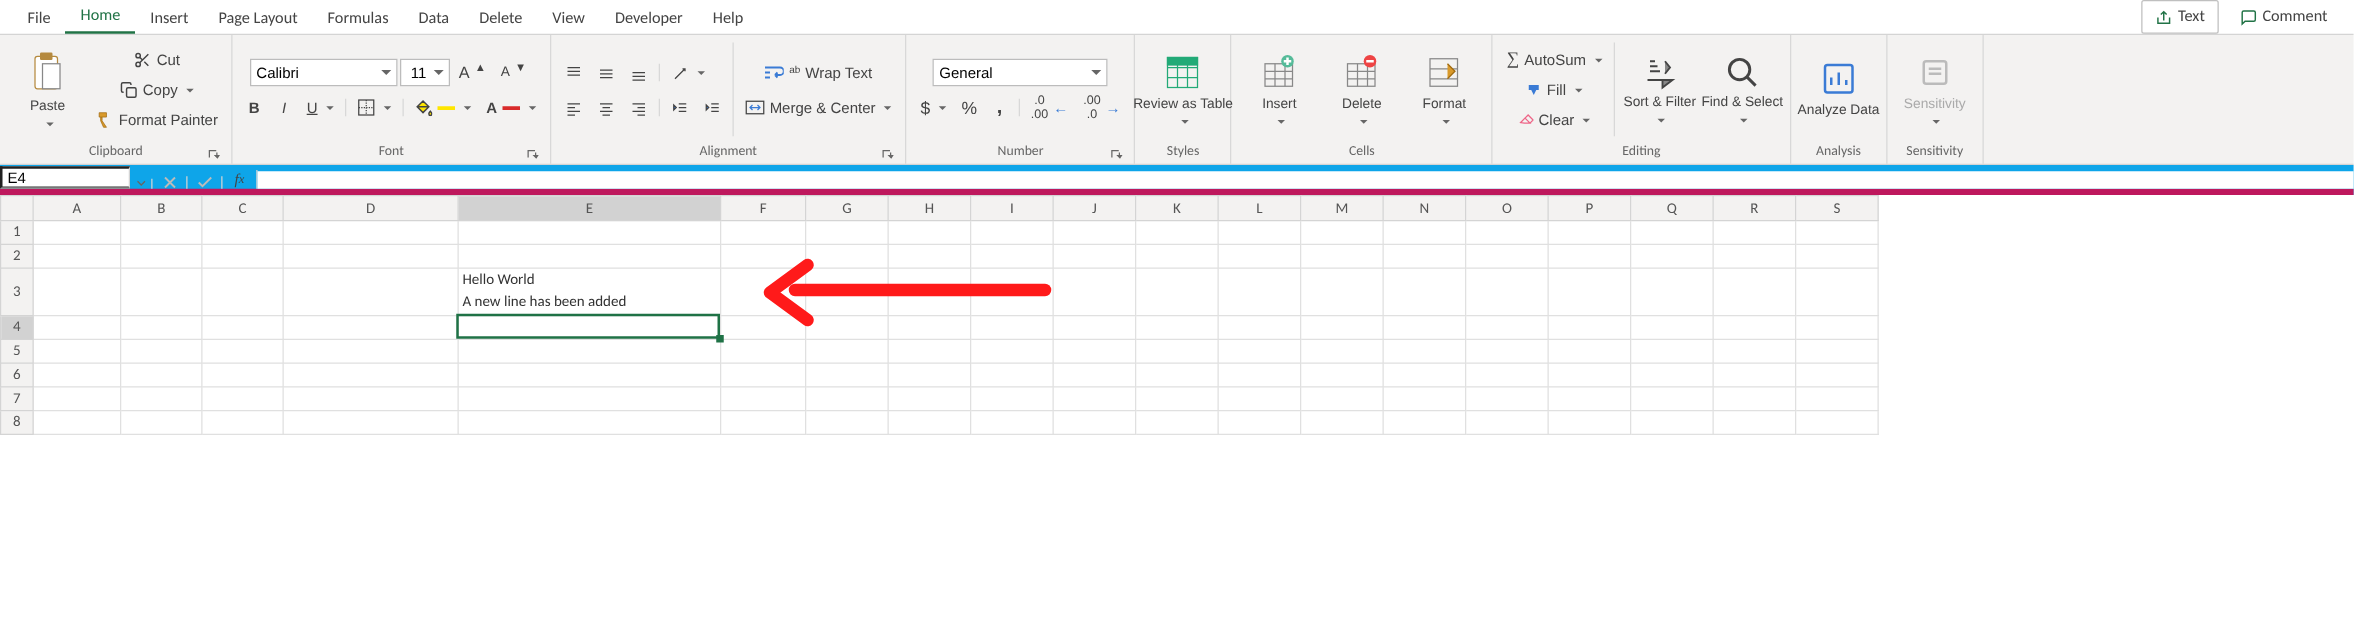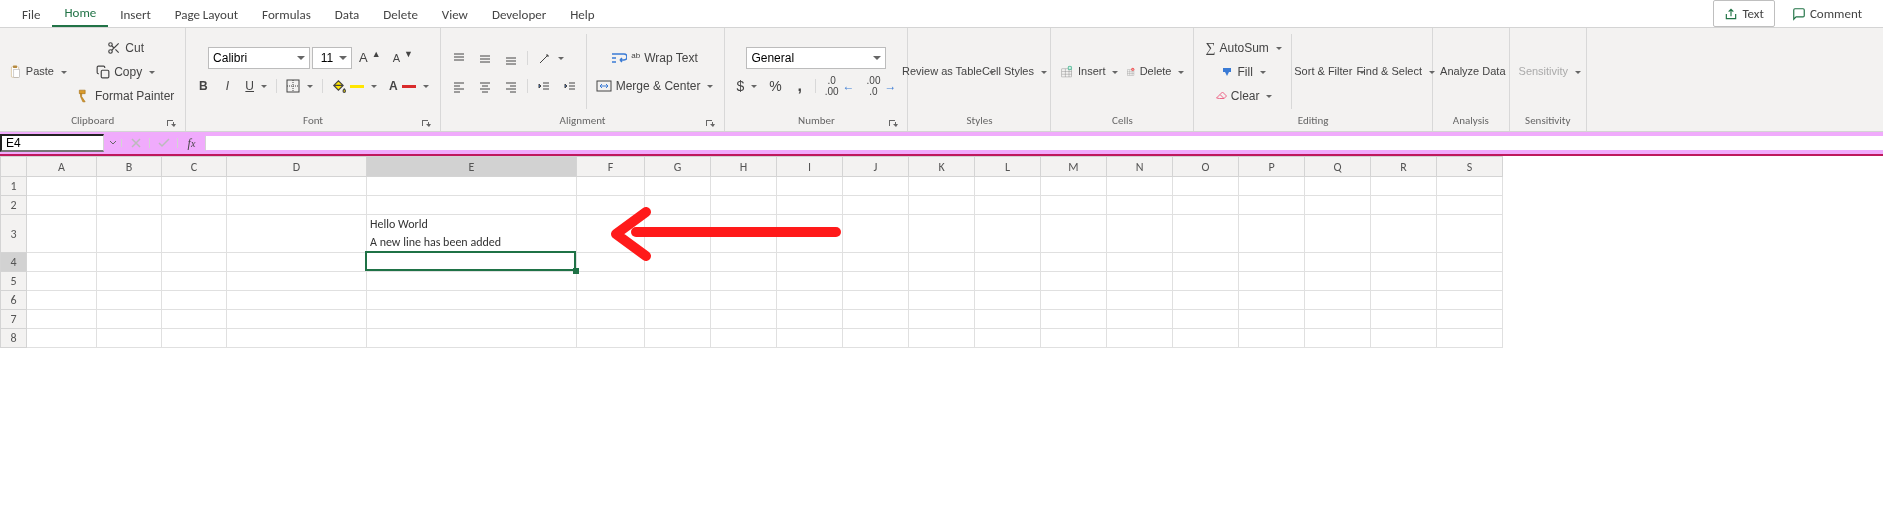--- a/index.html
+++ b/index.html
@@ -16,33 +16,33 @@
 
   
   .ribbon{display:flex;align-items:stretch;height:104px;background:#f3f2f1;border-bottom:1px solid #d4d4d4;font-size:12px}
   .group{display:flex;flex-direction:column;border-right:1px solid #d8d8d8;padding:2px 6px 0;position:relative}
   .group-body{flex:1;display:flex;align-items:center;gap:2px}
   .group-label{height:18px;line-height:16px;text-align:center;font-size:11px;color:#666;position:relative}
   .group-label .dlg{position:absolute;right:2px;bottom:1px;width:12px;height:12px}
   .col{display:flex;flex-direction:column;justify-content:center;gap:2px}
   .row{display:flex;align-items:center;gap:2px}
   .btn{display:inline-flex;align-items:center;justify-content:center;gap:4px;padding:2px 4px;border:1px solid transparent;border-radius:2px;background:transparent;cursor:pointer;color:#444;white-space:nowrap}
-  .btn.big{flex-direction:row;width:64px;height:74px;padding:4px 2px;font-size:11px;line-height:13px}
+  .btn.big{flex-direction:column;width:64px;height:74px;padding:4px 2px;font-size:11px;line-height:13px}
   .btn.big .lbl{text-align:center}
   .btn.sm{height:22px;min-width:22px;padding:2px 4px;font-size:12px}
   .btn.disabled{color:#aaa}
   .sep{width:0;border-left:1px solid #d8d8d8;align-self:stretch;margin:4px 2px}
   input.combo{height:22px;border:1px solid #bcbcbc;background:#fff;font-size:12px;padding:0 18px 0 4px}
   .combo-wrap{position:relative;display:inline-block}
   .combo-wrap::after{content:"";position:absolute;right:5px;top:9px;border:4px solid transparent;border-top-color:#666;pointer-events:none}
   .drop::after{content:"";display:inline-block;margin-left:3px;border:3px solid transparent;border-top-color:#666;transform:translateY(2px)}
   .ic{display:inline-block;vertical-align:middle}
 
   
-  .fbar-row{display:flex;align-items:center;height:24px;border-bottom:2px solid #be185d;background:#f0abfc}
+  .fbar-row{display:flex;align-items:flex-end;height:24px;border-bottom:5px solid #be185d;background:#0ea5e9}
   .namebox{width:104px;border-right:1px solid #d4d4d4;padding:0 4px;font-size:12px;background:#fff;outline:none}
   .namebox-dd{width:18px;border-right:1px solid #d4d4d4;display:flex;align-items:center;justify-content:center}
   .fx-btn{width:28px;display:flex;align-items:center;justify-content:center;border-right:1px solid #d4d4d4;color:#888}
   .fx-btn.fx{color:#444;font-style:italic;font-family:"Times New Roman",serif}
   .fbar{flex:1;border:none;outline:none;padding:0 6px;font-size:12px}
 
   
   .grid-wrap{position:relative;height:calc(513px - 28px - 104px - 24px);overflow:hidden;background:#fff}
   table.grid{border-collapse:collapse;table-layout:fixed}
   .colhdr th, .rowhdr, .corner{background:#f3f2f1;border:1px solid #d4d4d4;color:#555;font-weight:normal;text-align:center;font-size:12px}
@@ -127,21 +127,21 @@
     <div class="group-label"><span>Clipboard</span>
       <svg class="dlg" viewBox="0 0 12 12">
           <path d="M2 2h6v1H3v5H2zM9 9l-3-3h2V4h1v2h2z" fill="#666"></path>
         </svg>
     </div>
   </div>
 
   <div class="group">
     <div class="group-body col" style="gap:6px">
       <div class="row">
-        <span class="combo-wrap"><input class="combo" style="width: 102px;" value="Calibri"></span>
+        <span class="combo-wrap"><input class="combo" style="width: 118px;" value="Calibri"></span>
         <span class="combo-wrap"><input class="combo" style="width: 40px; text-align: right;" value="11"></span>
         <button class="btn sm" title="Increase font size">
             <span style="font-size:13px">A</span>
             <span style="font-size:9px;position:relative;top:-4px">▲</span>
           </button>
         <button class="btn sm" title="Decrease font size">
             <span style="font-size:11px">A</span>
             <span style="font-size:9px;position:relative;top:-4px">▼</span>
           </button>
       </div>
@@ -295,28 +295,20 @@
 
   <div class="group">
     <div class="group-body">
       <button class="btn big drop">
         <svg width="30" height="30" viewBox="0 0 30 30" fill="none" stroke="#2a7">
             <rect x="3" y="3" width="24" height="24"></rect>
             <path d="M3 11h24M3 19h24M11 3v24M19 3v24"></path>
             <rect x="3" y="3" width="24" height="6" fill="#2a7"></rect>
           </svg>
         <span class="lbl">Review as Table</span>
-      </button>
-      <button class="btn big drop">
-        <svg width="30" height="30" viewBox="0 0 30 30" fill="none" stroke="#888">
-            <rect x="3" y="3" width="24" height="24"></rect>
-            <rect x="3" y="3" width="12" height="12" fill="#fc6"></rect>
-            <rect x="15" y="15" width="12" height="12" fill="#9cf"></rect>
-          </svg>
-        <span class="lbl">Cell Styles</span>
       </button>
     </div>
     <div class="group-label"><span>Styles</span></div>
   </div>
 
   <div class="group">
     <div class="group-body">
       <button class="btn big drop">
         <svg width="30" height="30" viewBox="0 0 30 30" fill="none" stroke="#888">
             <rect x="4" y="8" width="22" height="18"></rect>
@@ -327,20 +319,28 @@
         <span class="lbl">Insert</span>
       </button>
       <button class="btn big drop">
         <svg width="30" height="30" viewBox="0 0 30 30" fill="none" stroke="#888">
             <rect x="4" y="8" width="22" height="18"></rect>
             <path d="M4 14h22M4 20h22M12 8v18M20 8v18"></path>
             <circle cx="22" cy="6" r="5" fill="#e44" stroke="none"></circle>
             <path d="M19 6h6" stroke="#fff" stroke-width="2"></path>
           </svg>
         <span class="lbl">Delete</span>
+      </button>
+      <button class="btn big drop">
+        <svg width="30" height="30" viewBox="0 0 30 30" fill="none" stroke="#888">
+            <rect x="4" y="4" width="22" height="22"></rect>
+            <path d="M4 12h22M4 20h22"></path>
+            <path d="M18 8l6 6-6 6" fill="#d99a2b" stroke="#a06a10"></path>
+          </svg>
+        <span class="lbl">Format</span>
       </button>
     </div>
     <div class="group-label"><span>Cells</span></div>
   </div>
 
   <div class="group">
     <div class="group-body">
       <div class="col" style="gap:2px">
         <button class="btn sm drop">
           <span style="font-family:serif;font-size:14px">∑</span>

